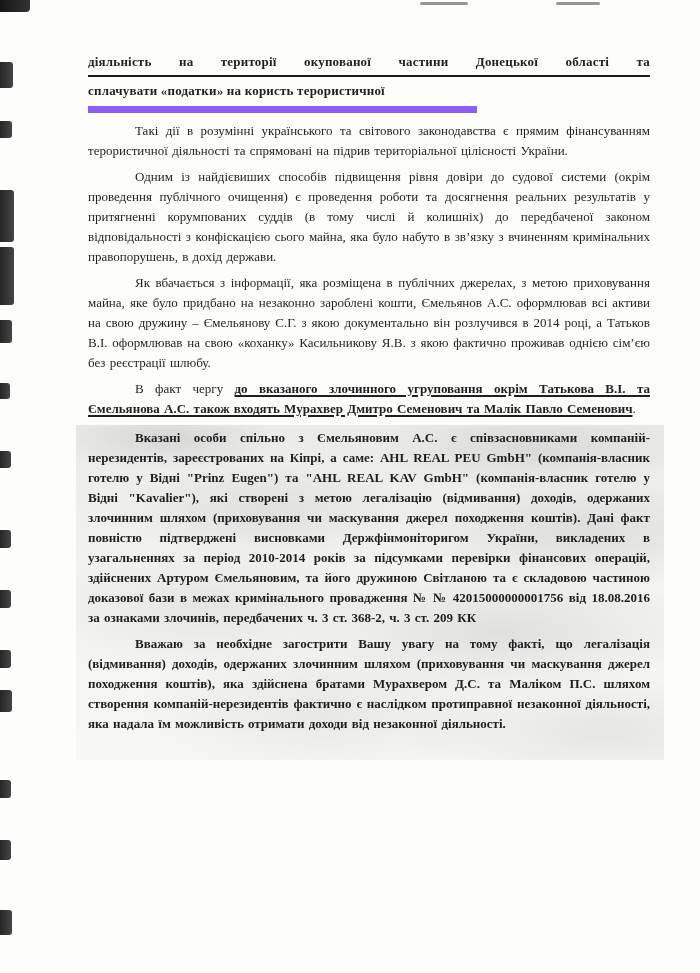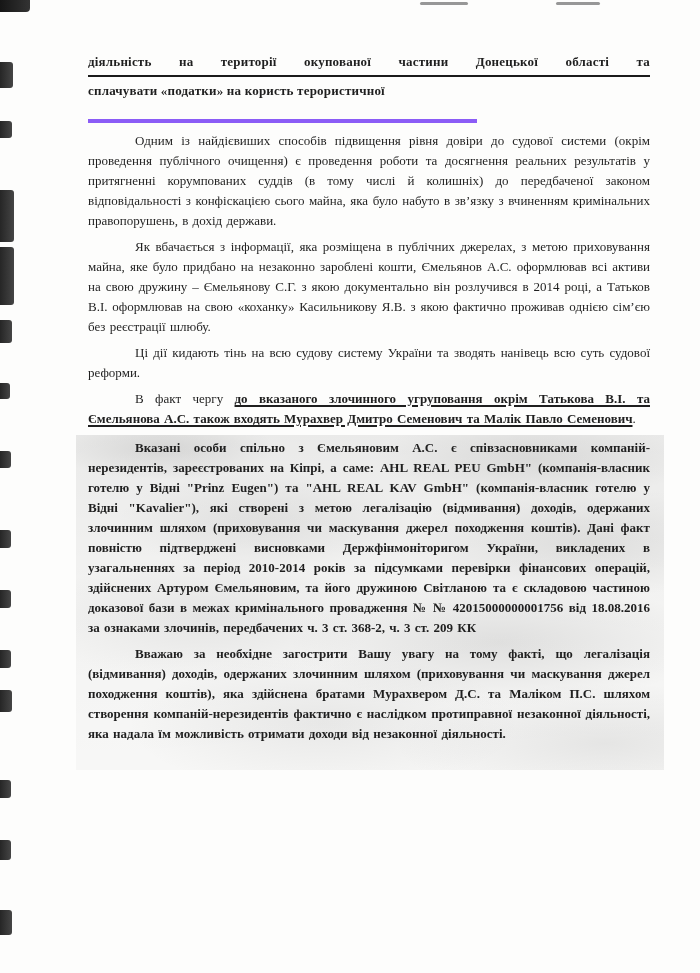--- a/index.html
+++ b/index.html
@@ -30,23 +30,23 @@
   }
   .h-line1 {
     display: block;
     text-align: justify;
     text-align-last: justify;
     border-bottom: 2px solid #1b1b1b;
     padding-bottom: 1px;
   }
   .h-line2 {
     display: inline-block;
-    border-bottom: 4px solid #8b5cf6;
+    border-bottom: 7px solid #8b5cf6;
     padding-right: 92px;
-    padding-bottom: 16px;
+    padding-bottom: 3px;
     margin-top: 2px;
   }
   
   .para {
     margin: 0 0 6px 0;
     text-align: justify;
     text-indent: 47px;
     word-spacing: 1px;
   }
   .bu {
@@ -114,23 +114,23 @@
     <div class="scan-mark" style="top:910px;width:12px;height:25px;"></div>
     <div class="top-dash" style="left:420px;top:2px;width:48px;"></div>
     <div class="top-dash" style="left:556px;top:2px;width:44px;"></div>
   </div>
 
   <div class="heading">
     <span class="h-line1">діяльність на території окупованої частини Донецької області та</span>
     <span class="h-line2">сплачувати «податки» на користь терористичної</span>
   </div>
 
+  <p class="para">Такі дії в розумінні українського та світового законодавства є прямим фінансуванням терористичної діяльності та спрямовані на підрив територіальної цілісності України.</p>
   <p class="para">Одним із найдієвиших способів підвищення рівня довіри до судової системи (окрім проведення публічного очищення) є проведення роботи та досягнення реальних результатів у притягненні корумпованих суддів (в тому числі й колишніх) до передбаченої законом відповідальності з конфіскацією сього майна, яка було набуто в зв’язку з вчиненням кримінальних правопорушень, в дохід держави.</p>
   <p class="para">Як вбачається з інформації, яка розміщена в публічних джерелах, з метою приховування майна, яке було придбано на незаконно зароблені кошти, Ємельянов А.С. оформлював всі активи на свою дружину – Ємельянову С.Г. з якою документально він розлучився в 2014 році, а Татьков В.І. оформлював на свою «коханку» Касильникову Я.В. з якою фактично проживав однією сім’єю без реєстрації шлюбу.</p>
-  <p class="para">Ці дії кидають тінь на всю судову систему України та зводять нанівець всю суть судової реформи.</p>
 
   <p class="para"><span>В факт чергу </span><span class="bu">до вказаного злочинного угруповання окрім Татькова В.І. та Ємельянова А.С. також входять Мурахвер Дмитро Семенович та Малік Павло Семенович</span><span>.</span></p>
 
   <div class="shaded-region">
     <p class="para">Вказані особи спільно з Ємельяновим А.С. є співзасновниками компаній-нерезидентів, зареєстрованих на Кіпрі, а саме: AHL REAL PEU GmbH" (компанія-власник готелю у Відні "Prinz Eugen") та "AHL REAL KAV GmbH" (компанія-власник готелю у Відні "Kavalier"), які створені з метою легалізацію (відмивання) доходів, одержаних злочинним шляхом (приховування чи маскування джерел походження коштів). Дані факт повністю підтверджені висновками Держфінмоніторигом України, викладених в узагальненнях за період 2010-2014 років за підсумками перевірки фінансових операцій, здійснених Артуром Ємельяновим, та його дружиною Світланою та є складовою частиною доказової бази в межах кримінального провадження № № 42015000000001756 від 18.08.2016 за ознаками злочинів, передбачених ч. 3 ст. 368-2, ч. 3 ст. 209 КК</p>
     <p class="para">Вважаю за необхідне загострити Вашу увагу на тому факті, що легалізація (відмивання) доходів, одержаних злочинним шляхом (приховування чи маскування джерел походження коштів), яка здійснена братами Мурахвером Д.С. та Маліком П.С. шляхом створення компаній-нерезидентів фактично є наслідком протиправної незаконної діяльності, яка надала їм можливість отримати доходи від незаконної діяльності.</p>
   </div>
 
 </div>
 

